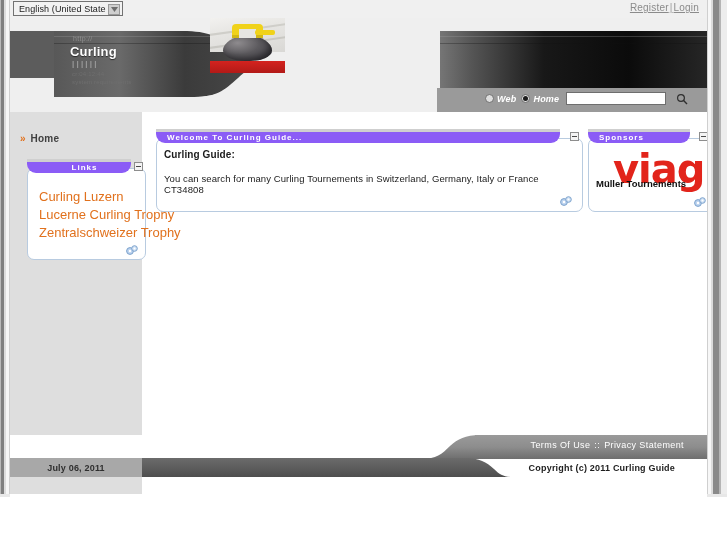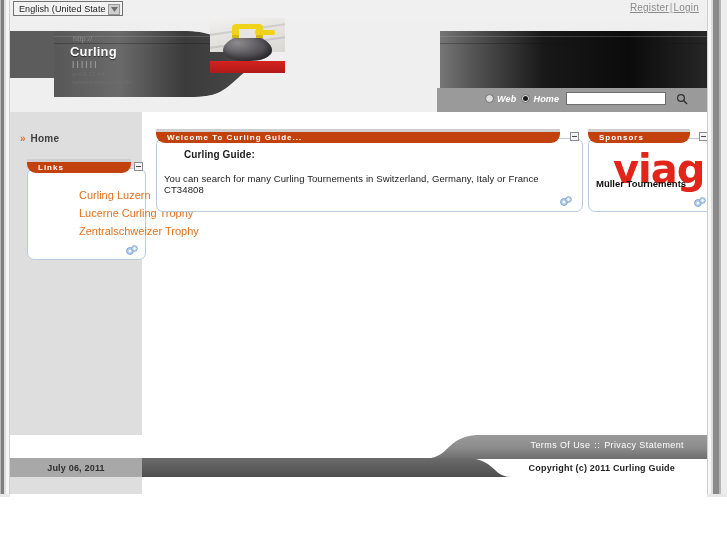--- a/index.html
+++ b/index.html
@@ -215,50 +215,50 @@
   
   .pane {
     position: absolute;
     background: #ffffff;
     border: 1px solid #b8cbe0;
     border-radius: 7px;
   }
   .pane-head {
     position: absolute; left: -1px; top: -10px;
     height: 14px;
-    background: #c2410c;
+    background: #8b5cf6;
     border-radius: 0 0 9px 9px;
     border-top: 3px solid #cfcfcf;
     display: flex; align-items: center;
   }
   .pane-head-title {
     font-size: 8px; font-weight: bold; color: #ffffff;
     letter-spacing: 1px; padding-left: 11px; white-space: nowrap;
   }
   .pane-min {
     position: absolute; width: 9px; height: 9px;
     border: 1px solid #8d8d8d; background: #f4f4f4;
     display: flex; align-items: center; justify-content: center;
   }
   .pane-min i { display: block; width: 5px; height: 1px; background: #4a4a4a; }
 
   .links-pane { left: 17px; top: 168px; width: 119px; height: 92px; }
-  .links-pane .pane-head { width: 104px; }
+  .links-pane .pane-head { width: 104px; justify-content: center; }
   .links-pane .pane-min { left: 106px; top: -7px; }
   .link-item {
     position: absolute; left: 11px;
-    font-size: 11px; color: #e1711d; white-space: nowrap; text-decoration: none; margin-left: 40px;
+    font-size: 13px; color: #e1711d; white-space: nowrap; text-decoration: none;
   }
 
   .welcome-pane { left: 146px; top: 138px; width: 427px; height: 74px; }
   .welcome-pane .pane-head { width: 404px; }
   .welcome-pane .pane-min { left: 413px; top: -7px; }
   .welcome-h {
     position: absolute; left: 7px; top: 10px;
-    font-size: 10px; font-weight: bold; color: #1b1b1b; letter-spacing: .1px; margin-left: 20px;
+    font-size: 10px; font-weight: bold; color: #1b1b1b; letter-spacing: .1px;
   }
   .welcome-body {
     position: absolute; left: 7px; top: 34px; width: 410px;
     font-size: 9.5px; color: #1b1b1b; letter-spacing: .1px;
   }
 
   .sponsors-pane { left: 578px; top: 138px; width: 128px; height: 74px; }
   .sponsors-pane .pane-head { width: 102px; }
   .sponsors-pane .pane-min { left: 110px; top: -7px; }
   .viag-wrap {

